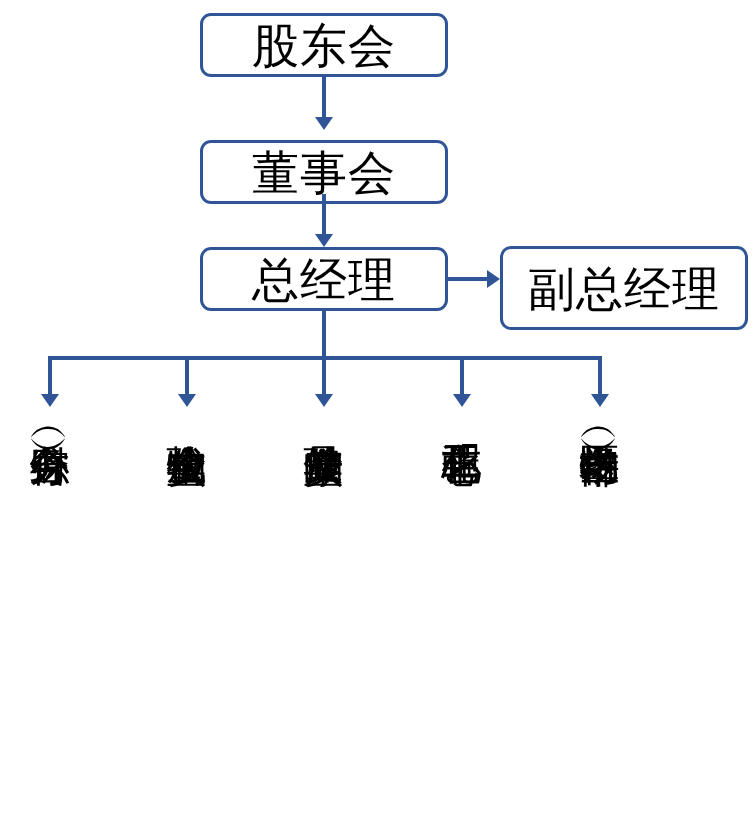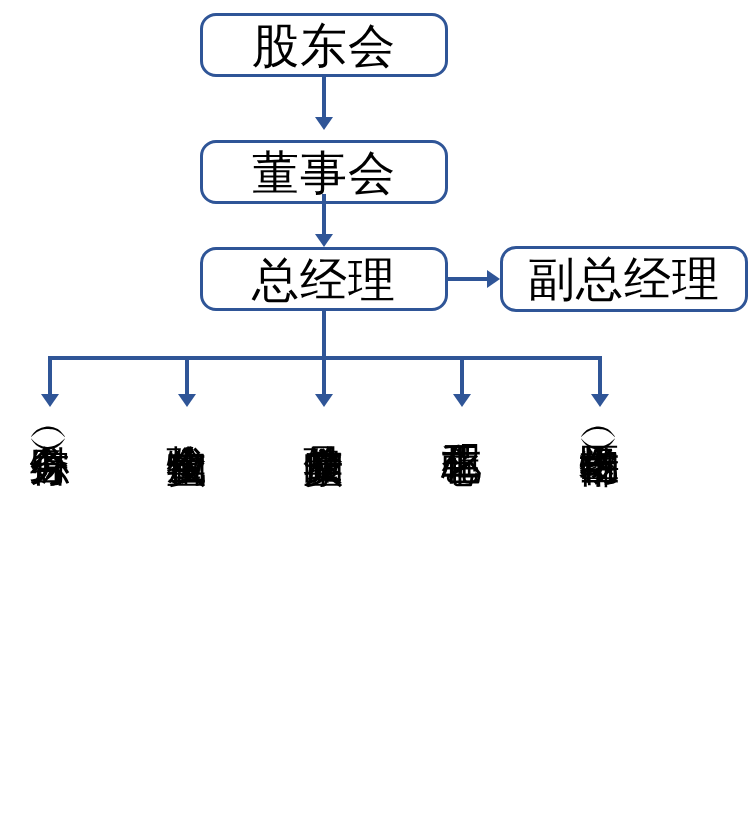--- a/index.html
+++ b/index.html
@@ -14,35 +14,35 @@
     background: var(--bg);
     overflow: hidden;
   }
 
   
   .node {
     position: absolute;
     width: 248px;
     height: 64px;
     border: 3.5px solid var(--blue);
-    border-radius: 16px;
+    border-radius: 11px;
     background: var(--bg);
     display: flex;
     align-items: center;
     justify-content: center;
     font-size: 47px;
     line-height: 1;
     color: var(--ink);
     letter-spacing: 1px;
     white-space: nowrap;
   }
   .node-shareholders { left: 200px; top: 13px; }
   .node-board        { left: 200px; top: 140px; }
   .node-gm           { left: 200px; top: 247px; }
-  .node-dgm          { left: 500px; top: 246px; height: 66px; font-family: Liberation Serif, serif; }
+  .node-dgm          { left: 500px; top: 246px; height: 84px; }
 
   
   .v-line { position: absolute; width: 4px;  background: var(--blue); }
   .h-line { position: absolute; height: 4px; background: var(--blue); }
 
   .line-sh-bd  { left: 322px; top: 77px;  height: 41px; }
   .line-bd-gm  { left: 322px; top: 194px; height: 41px; }
   .line-gm-dgm { left: 448px; top: 277px; width: 40px; }
   .line-stem   { left: 322px; top: 311px; height: 47px; }
   .line-bus    { left: 48px;  top: 356px; width: 554px; }

